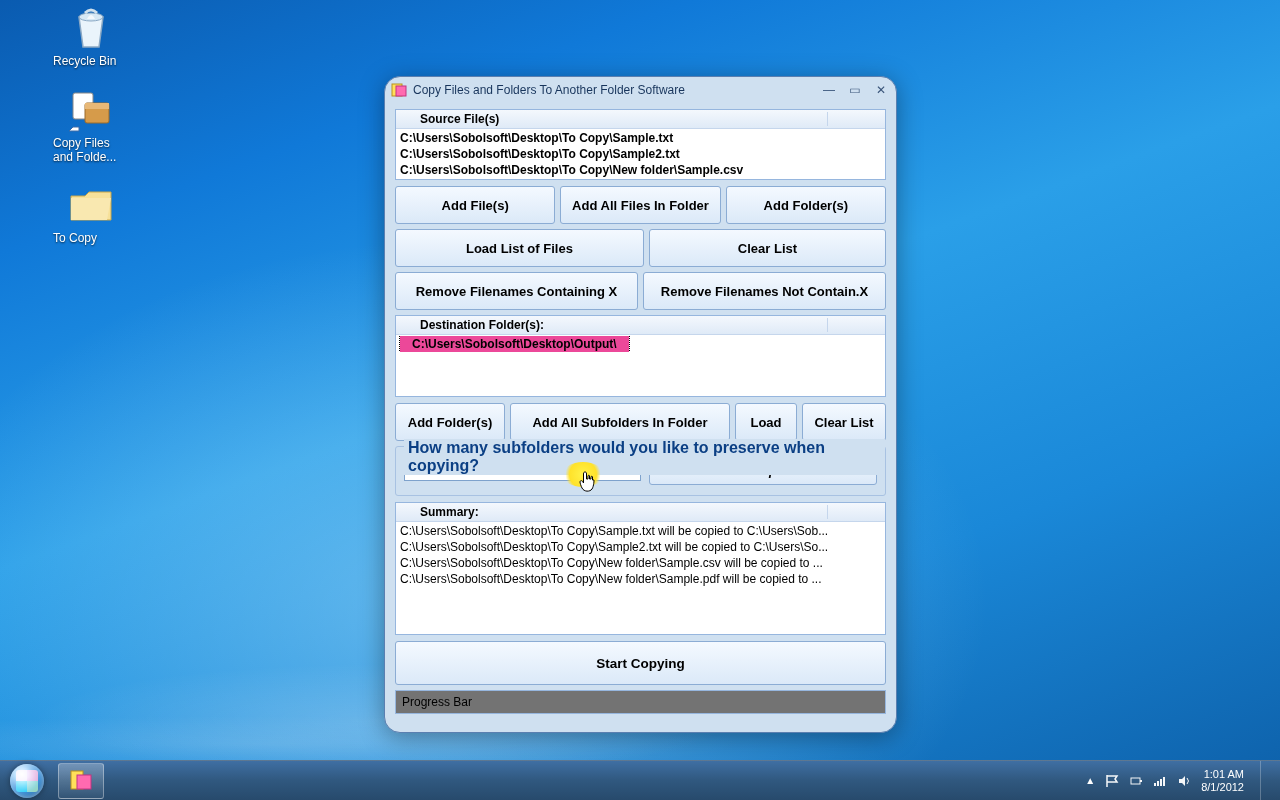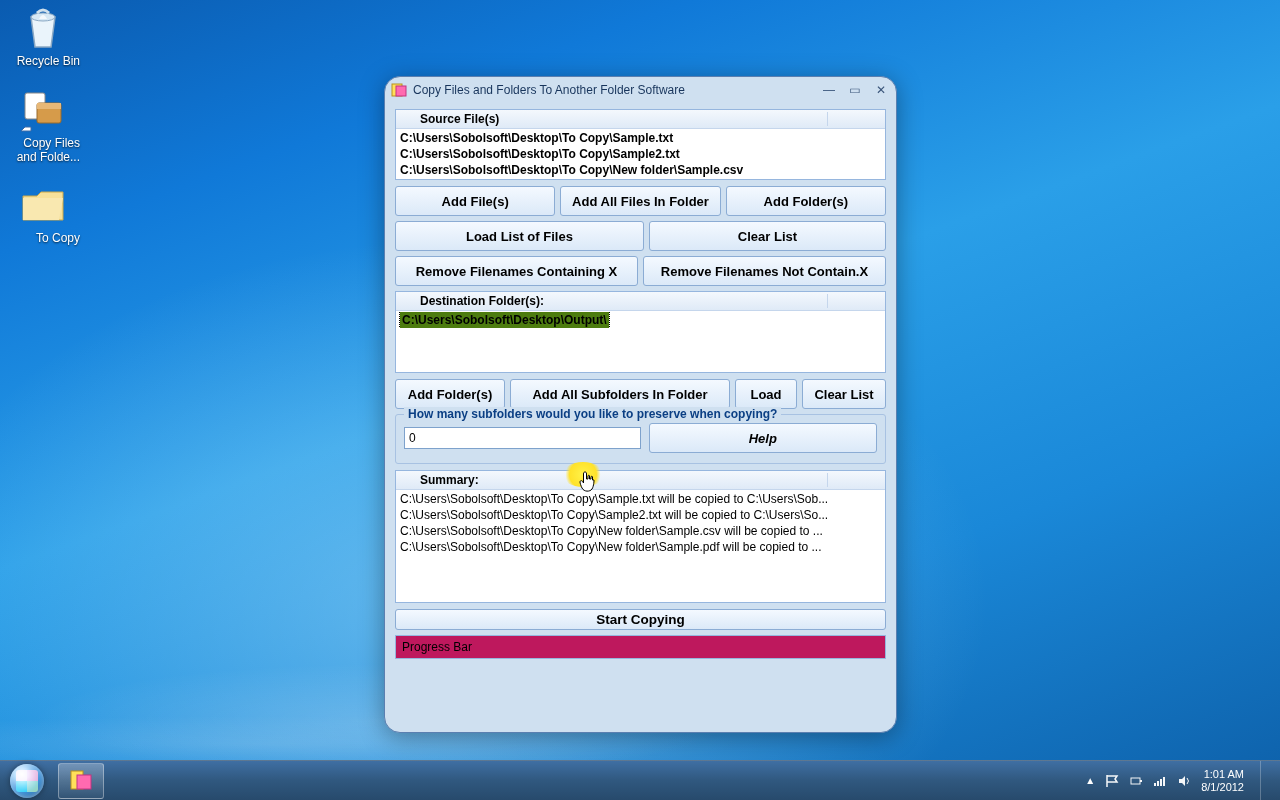--- a/index.html
+++ b/index.html
@@ -14,21 +14,21 @@
 
 body::before {
   content:""; position:absolute; left:0; right:0; bottom:40px; height:400px;
   background:
     radial-gradient(ellipse 500px 80px at 30% 90%, rgba(255,255,255,0.18), transparent 70%),
     radial-gradient(ellipse 700px 40px at 20% 96%, rgba(255,255,255,0.12), transparent 70%);
   pointer-events:none;
 }
 
 .desktop { position:absolute; top:5px; left:5px; width:80px; }
-.dicon { width:75px; text-align:right; margin-bottom:18px; cursor:pointer; }
+.dicon { width:75px; text-align:left; margin-bottom:18px; cursor:pointer;margin-left:48px; }
 .dglyph { width:48px; height:48px; margin:0 auto 2px; position:relative; }
 .dlabel { color:#fff; font-size:12px; text-shadow:0 1px 2px rgba(0,0,0,.7); line-height:1.15; }
 .bin svg, .folder svg, .appico svg { width:48px; height:48px; }
 
 .window {
   position:absolute; left:384px; top:76px; width:513px; height:657px;
   background:#cfe0f0;
   border:1px solid #5a7fb0; border-radius:16px;
   box-shadow:0 4px 24px rgba(0,0,0,.35);
   display:flex; flex-direction:column;
@@ -44,43 +44,43 @@
 }
 .panel-header {
   background:linear-gradient(#f4f8fd,#dfeaf7);
   border-bottom:1px solid #c5d6ec; padding:2px 24px; font-weight:700; font-size:12px; color:#000;
   display:flex;
 }
 .panel-header .hspacer { flex:1; }
 .panel-header .hcol2 { width:34px; border-left:1px solid #c5d6ec; }
 .panel-body { padding:1px 2px; font-size:12px; }
 .filerow { padding:0 2px; line-height:16px; white-space:nowrap; overflow:hidden; text-overflow:ellipsis; font-weight:700; color:#000;}
-.sel { background:#4d7c0f; outline:1px dotted #000; display:inline-block; padding:0 2px;text-align:right; }
+.sel { background:#ec4899; outline:1px dotted #000; display:inline-block; padding:0 12px;text-align:right; }
 .summary-body .filerow { font-weight:400; }
 .btnrow { display:flex; gap:5px; margin-bottom:5px; }
 .btn {
-  flex:1; height:30px;
+  flex:1; height:38px;
   background:linear-gradient(#f4f9ff,#dbe9f8);
   border:1px solid #8bacd4; border-radius:3px;
   font-size:13px; font-weight:700; color:#000;
   display:flex; align-items:center; justify-content:center;
   cursor:default;
 }
-.btn.big { height:21px; font-size:13.5px; }
+.btn.big { height:44px; font-size:13.5px; }
 .group {
   border:1px solid #a8c2e2; border-radius:3px; padding:8px 8px 10px; margin-bottom:6px; position:relative;
 }
-.group-label { position:absolute; top:-8px; left:8px; background:#cfe0f0; padding:0 4px; color:#0b3f84; font-size:12px; font-weight:700; }
+.group-label { position:absolute; top:-8px; left:8px; background:#cfe0f0; padding:0 4px; color:#0b3f84; font-size:16px; font-weight:700; }
 .inrow { display:flex; gap:8px; align-items:center; }
 .txtin {
   flex:1; height:22px; border:1px solid #7ea2cc; background:#fff; padding:2px 4px; font-size:12px; color:#000;
 }
 .helpbtn { width:72px; height:30px;font-style:italic; }
 .progress {
-  border:1px solid #96b6de; background:#be185d; padding:3px 6px; font-size:12px; color:#000; height:24px;
+  border:1px solid #96b6de; background:#737373; padding:3px 6px; font-size:12px; color:#000; height:24px;
   display:flex; align-items:center;
 }
 .startbtn { height:27px; }
 #dest-body { height:61px; }
 #summary-body { height:112px; }
 
 .cursor-hl {
   position:absolute; left:562px; top:462px; width:42px; height:25px;
   background:radial-gradient(circle,#fff24a 0%,#ffe22a 55%,rgba(255,210,0,0) 72%);
   border-radius:50%; z-index:5; pointer-events:none;

